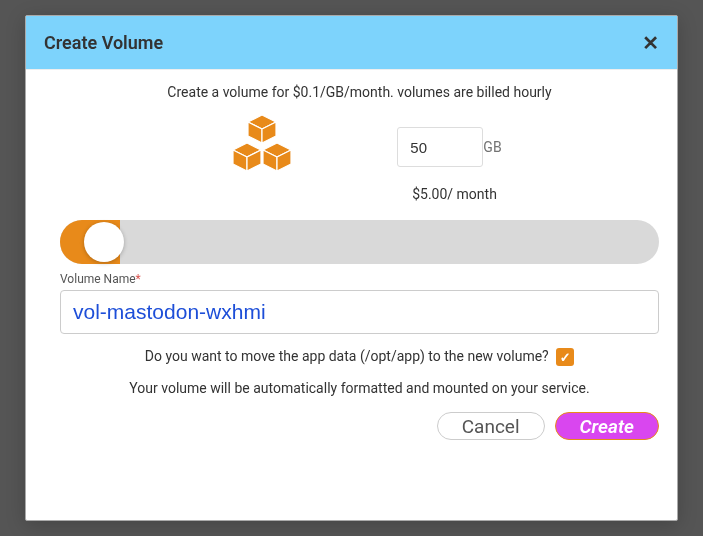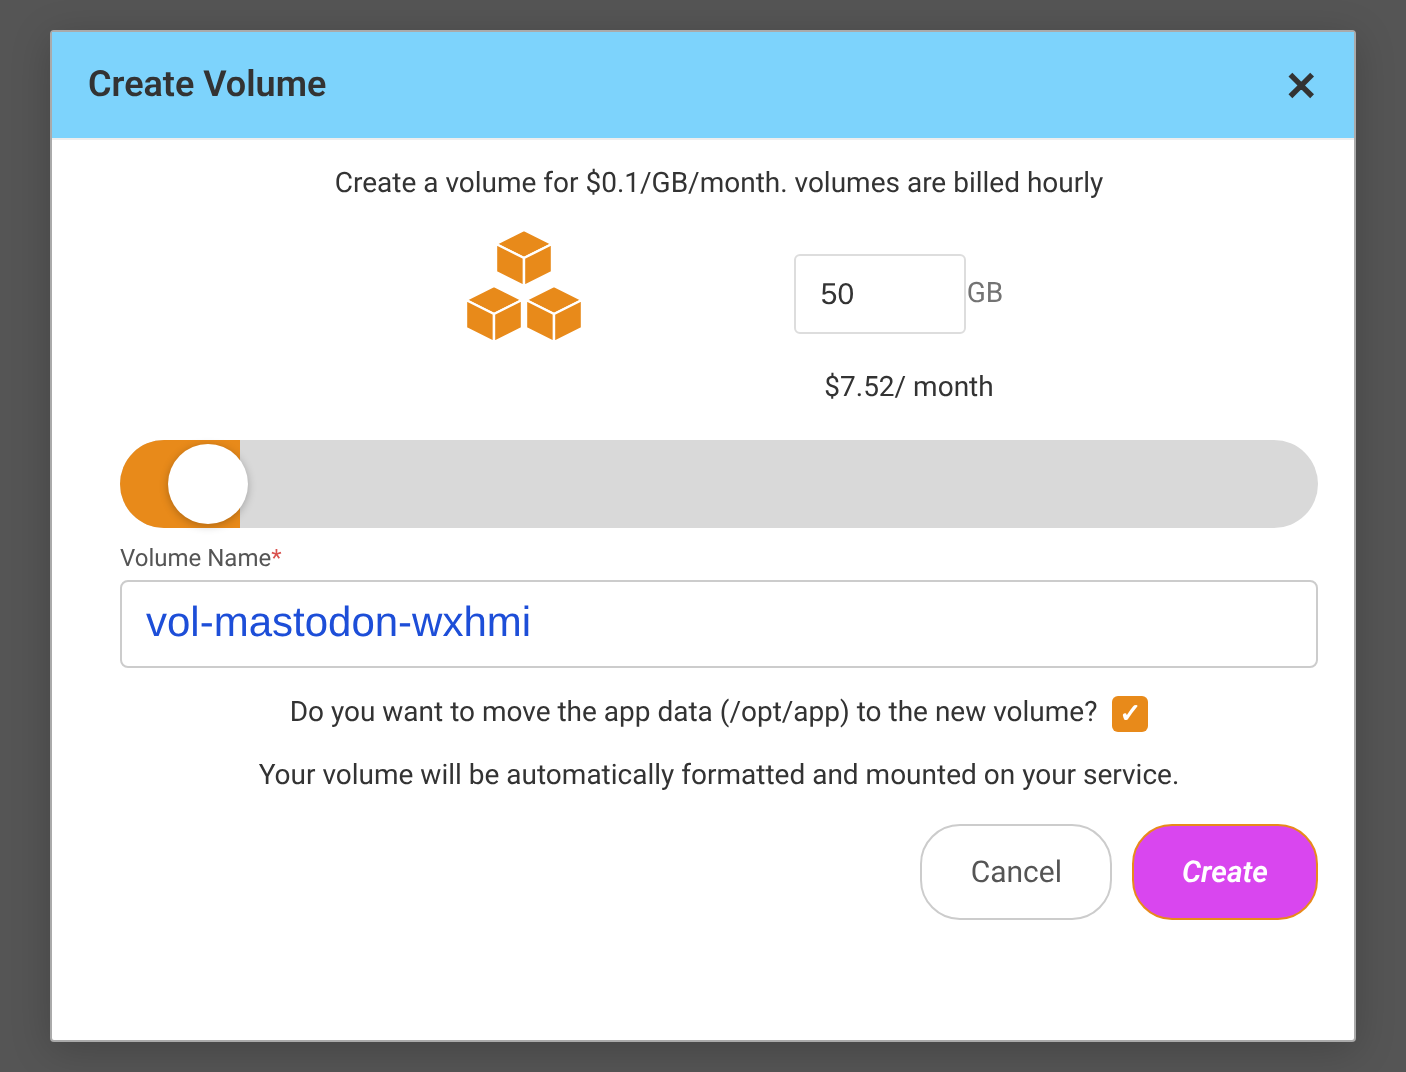--- a/index.html
+++ b/index.html
@@ -174,24 +174,24 @@
     font-size: 14px;
     color: #333;
     margin-bottom: 16px;
   }
   .actions {
     display: flex;
     justify-content: flex-end;
     gap: 10px;
   }
   .btn {
-    height: 48px;
+    height: 28px;
     padding: 0 24px;
     border-radius: 20px;
-    font-size: 15px;
+    font-size: 19px;
     cursor: pointer;
     display: inline-flex;
     align-items: center;
     justify-content: center;
   }
   .btn-cancel {
     background: #fff;
     border: 1px solid #ccc;
     color: #555;
   }
@@ -235,21 +235,21 @@
             <polygon points="69,37 69,51 55,58 55,44"></polygon>
           </g>
         </svg>
       </div>
       <div class="size-input-wrap">
         <input class="size-input" value="50" style="">
         <span class="size-unit">GB</span>
       </div>
     </div>
 
-    <div class="price">$7.52/ month</div>
+    <div class="price">$5.00/ month</div>
 
     <div class="slider-track">
       <div class="slider-fill"></div>
       <div class="slider-thumb"></div>
     </div>
 
 
     <div class="name-label">
       <span>Volume Name</span><span class="req">*</span>
     </div>

